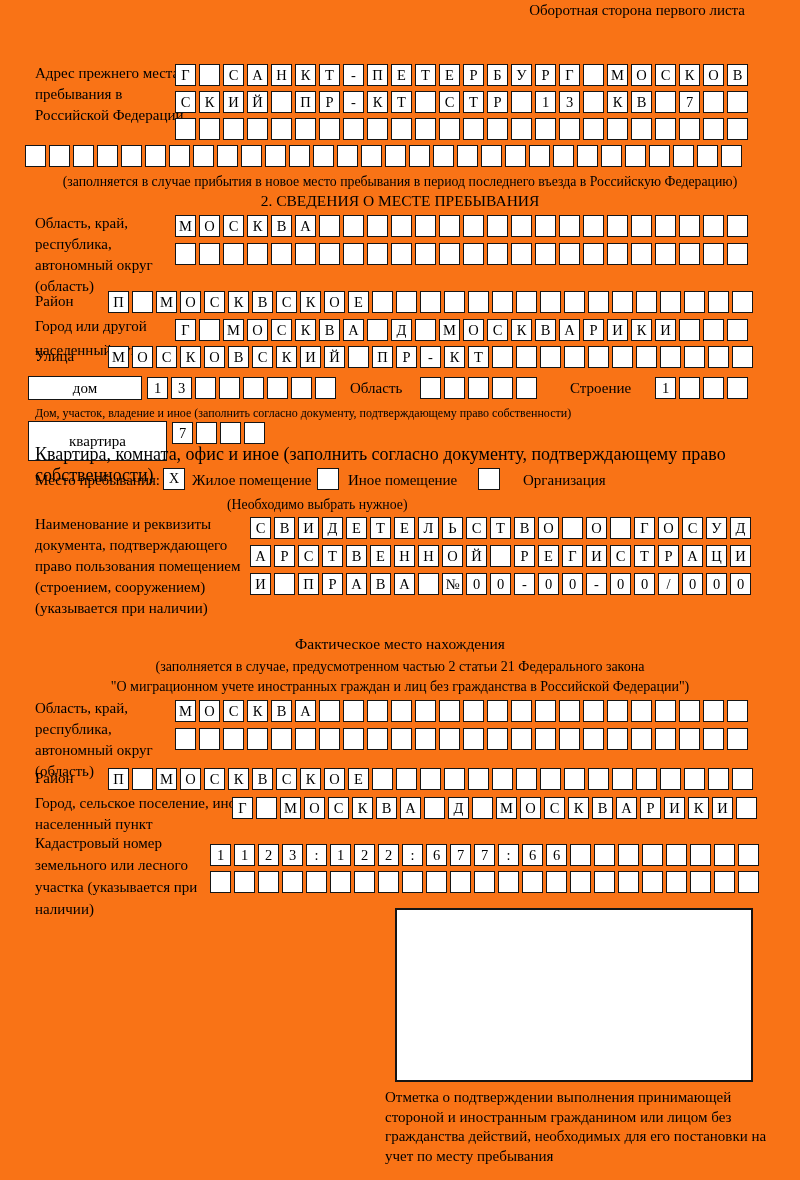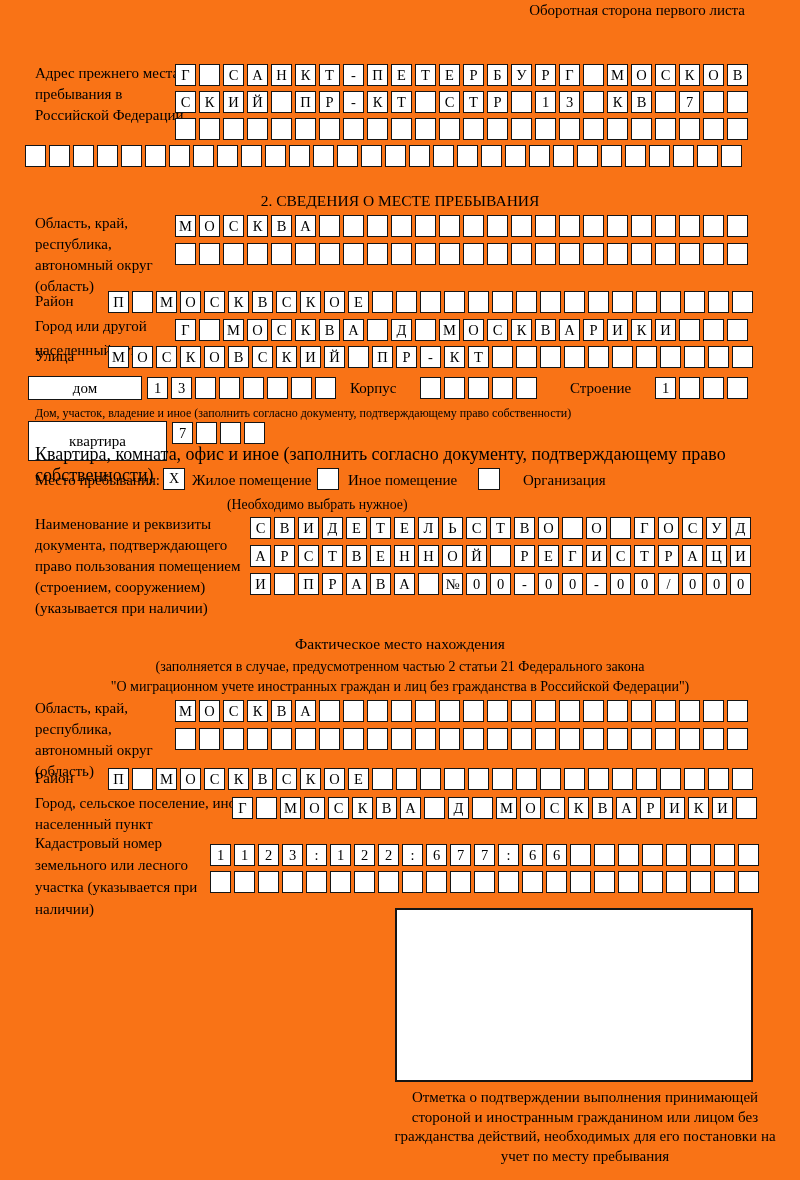--- a/index.html
+++ b/index.html
@@ -21,21 +21,21 @@
     position:absolute; border:1.7px solid #151515; box-sizing:border-box;
     display:flex; align-items:center; justify-content:center; font-size:15px; background:#fff;
   }
   .chk {
     position:absolute; width:22px; height:22px; border:1.7px solid #151515; box-sizing:border-box;
     display:flex; align-items:center; justify-content:center; font-size:14px; background:#fff;
   }
   .stamp-box { position:absolute; border:2px solid #151515; box-sizing:border-box; background:#fff; }
   .stamp-caption {
     position:absolute; left:385px; top:1088px; width:400px;
-    text-align:center; font-size:15px; line-height:19.5px;
+    text-align:left; font-size:15px; line-height:19.5px;
   }
 </style>
 </head>
 <body>
 
 <div class="page">
 
   <div class="lbl" style="left:0; top:18; width:745px; text-align:right;">Оборотная сторона первого листа</div>
 
   <div class="lbl" style="left:35px; top:63px; width:150px;">Адрес прежнего места пребывания в Российской Федерации</div>
@@ -142,20 +142,21 @@
       <div class="cell"></div>
       <div class="cell"></div>
       <div class="cell"></div>
       <div class="cell"></div>
       <div class="cell"></div>
       <div class="cell"></div>
       <div class="cell"></div>
       <div class="cell"></div>
       <div class="cell"></div>
     </div>
+  <div class="lbl small center" style="top:171px;">(заполняется в случае прибытия в новое место пребывания в период последнего въезда в Российскую Федерацию)</div>
 
   <div class="lbl bold center" style="top:190px; font-size:15.5px;">2. СВЕДЕНИЯ О МЕСТЕ ПРЕБЫВАНИЯ</div>
 
   <div class="lbl" style="left:35px; top:213px; width:125px;">Область, край, республика, автономный округ (область)</div>
   <div class="grid-row" style="left:175px; top:215px;">
       <div class="cell">М</div>
       <div class="cell">О</div>
       <div class="cell">С</div>
       <div class="cell">К</div>
       <div class="cell">В</div>
@@ -300,21 +301,21 @@
   <div class="grid-row" style="left:147px; top:377px;">
       <div class="cell">1</div>
       <div class="cell">3</div>
       <div class="cell"></div>
       <div class="cell"></div>
       <div class="cell"></div>
       <div class="cell"></div>
       <div class="cell"></div>
       <div class="cell"></div>
     </div>
-  <div class="lbl" style="left:350px; top:378px;">Корпус</div>
+  <div class="lbl" style="left:350px; top:378px;">Область</div>
   <div class="grid-row" style="left:420px; top:377px;">
       <div class="cell"></div>
       <div class="cell"></div>
       <div class="cell"></div>
       <div class="cell"></div>
       <div class="cell"></div>
     </div>
   <div class="lbl" style="left:570px; top:378px;">Строение</div>
   <div class="grid-row" style="left:655px; top:377px;">
       <div class="cell">1</div>

